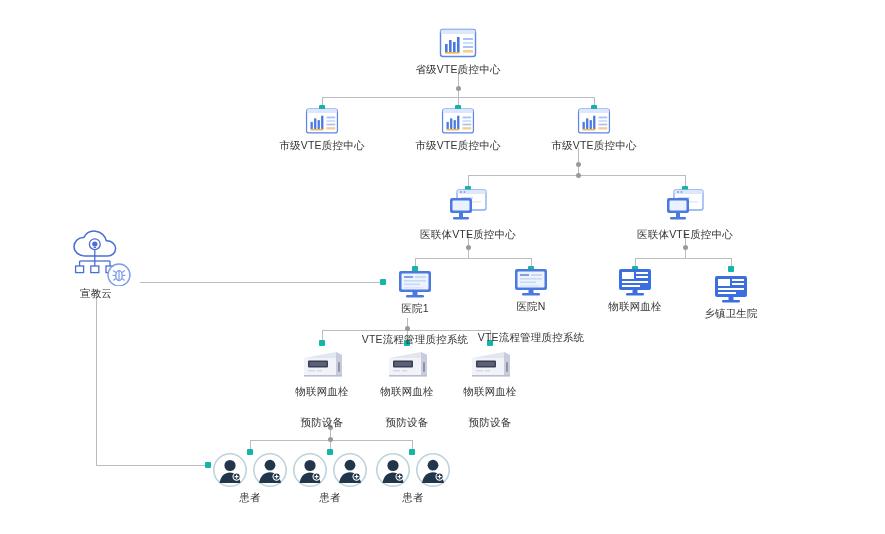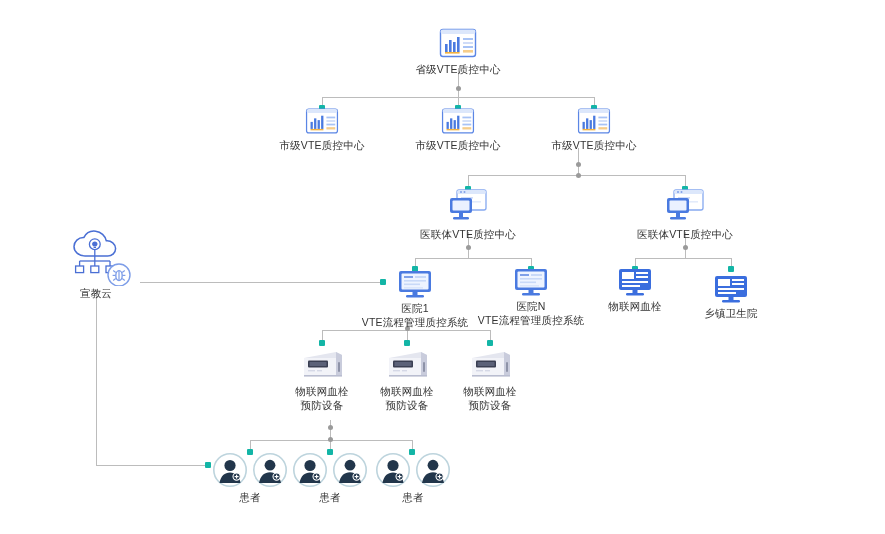--- a/index.html
+++ b/index.html
@@ -13,21 +13,21 @@
   }
   #canvas{position:absolute;inset:0;width:885px;height:534px;}
   svg.links{position:absolute;left:0;top:0;width:885px;height:534px;pointer-events:none;}
 
   .node{position:absolute;text-align:center;}
   .node .icon{display:block;margin:0 auto;}
   .label{
     color:#333333;font-size:10.5px;line-height:13px;
     white-space:nowrap;margin-top:3px;letter-spacing:.2px;
   }
-  .label.sub{margin-top:1px;}
+  .label.sub{margin-top:18px;}
   .label.cloud{margin-top:1px;}
 
   
   .dot{position:absolute;width:6px;height:6px;border-radius:1px;}
   .dot.teal{background:#13b5a6;}
   .dot.grey{background:#9a9a9a;border-radius:50%;width:5px;height:5px;}
 
   .pair{display:flex;gap:4px;justify-content:center;}
 </style>
 </head>

